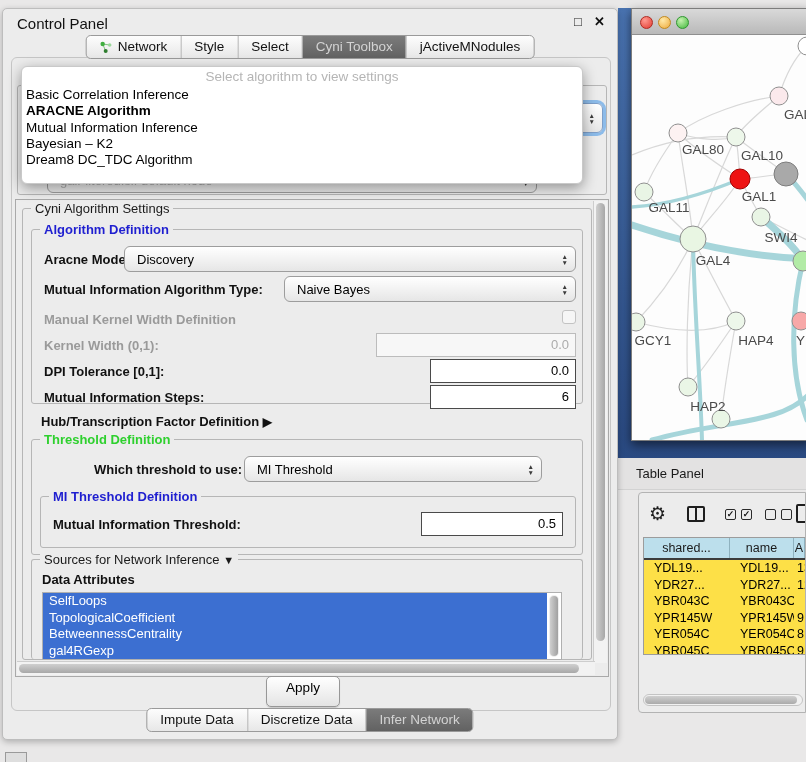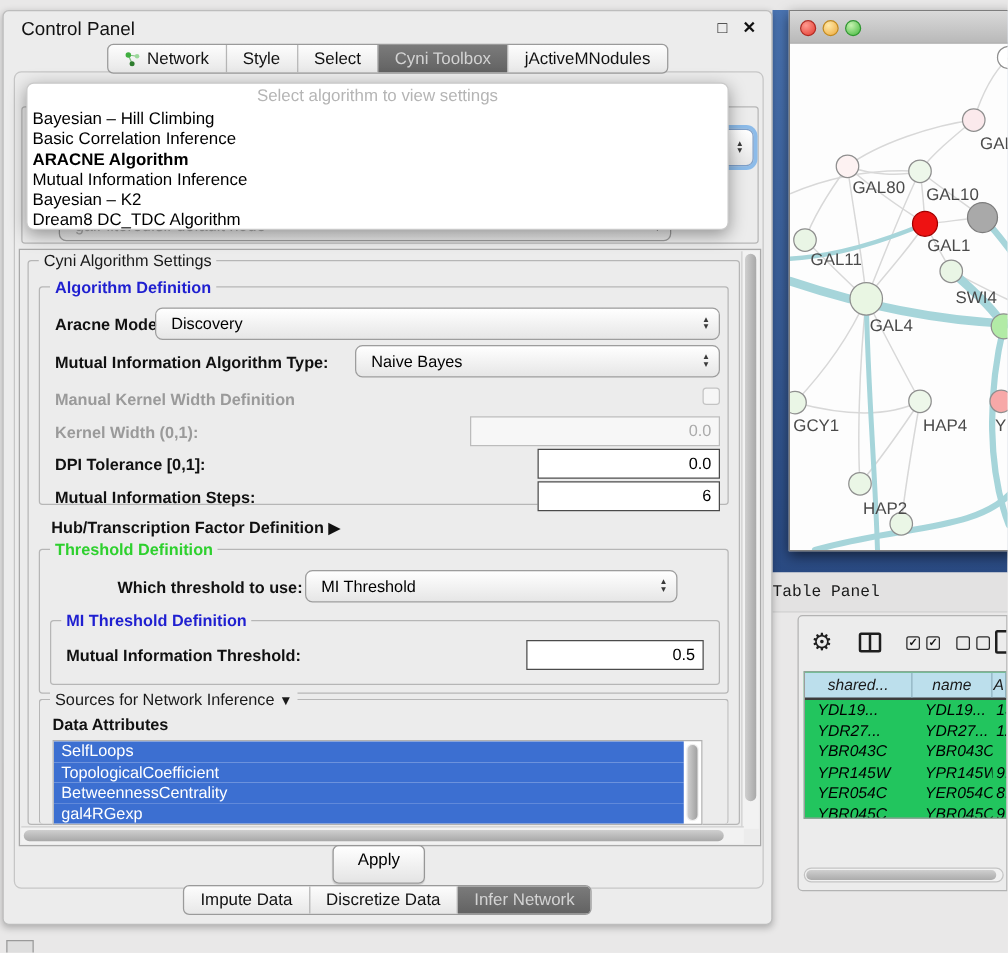--- a/index.html
+++ b/index.html
@@ -17,35 +17,35 @@
                   border-bottom:1px solid #8f8f8f; position:relative; }
   .tl { position:absolute; top:7px; width:13px; height:13px; border-radius:50%; }
   .tl.red { left:8px; background:radial-gradient(circle at 35% 30%, #ff9a90,#e23b30); border:1px solid #b02a22; }
   .tl.yellow { left:26px; background:radial-gradient(circle at 35% 30%, #ffe9a8,#eda93c); border:1px solid #c28a1f; }
   .tl.green { left:44px; background:radial-gradient(circle at 35% 30%, #c6f2b0,#42b83c); border:1px solid #2f9630; }
   .net-canvas { position:relative; width:178px; height:405px; overflow:hidden; background:#fdfdfd; }
 
   
   .table-bar { position:absolute; left:618px; top:458px; width:188px; height:32px;
                background:#e3e2e2; border-bottom:1px solid #d2d2d2; }
-  .table-bar span { position:absolute; left:0; top:8px; font-size:13px; color:#1a1a1a;font-family:Liberation Mono, monospace; }
+  .table-bar span { position:absolute; left:18px; top:8px; font-size:13px; color:#1a1a1a; }
   .table-window { position:absolute; left:638px; top:492px; width:168px; height:221px;
                   background:#ececec; border:1px solid #b3b3b3; border-radius:4px 0 0 4px;
                   overflow:hidden; }
   .tt-toolbar { position:relative; height:44px; }
   .icon-gear { position:absolute; left:10px; top:9px; font-size:19px; color:#1e1e1e; }
   .icon-cols { position:absolute; left:48px; top:13px; width:18px; height:16px;
                border:2px solid #1e1e1e; border-radius:2px; }
   .icon-cols::after { content:""; position:absolute; left:6px; top:0; width:2px; height:12px; background:#1e1e1e; }
   .cb { position:absolute; top:16px; width:11px; height:11px; border:1.5px solid #2a2a2a;
         border-radius:2px; font-size:9px; line-height:9px; text-align:center; color:#111; font-weight:bold; }
   .icon-doc { position:absolute; left:157px; top:11px; width:16px; height:19px;
               border:2px solid #1e1e1e; border-radius:2px; background:#ececec; }
   .ttable { position:absolute; left:4px; top:44px; right:0; height:118px;
-            background:#22c55e; border:1px solid #9c9c9c; border-right:none; overflow:hidden;font-style:italic; }
+            background:#fde047; border:1px solid #9c9c9c; border-right:none; overflow:hidden; }
   .thead { display:flex; height:22px; background:#bcdfec; border-bottom:2px solid #3c3c3c; }
   .th { font-size:12.5px; line-height:20px; text-align:center; color:#1a1a1a;
         border-right:1px solid #8fb2bf; overflow:hidden; white-space:nowrap; }
   .th1 { width:86px; } .th2 { width:64px; } .th3 { flex:1; }
   .trow { display:flex; height:16.5px; }
   .td { font-size:12.5px; line-height:16px; color:#000; padding-left:10px;
         overflow:hidden; white-space:nowrap; }
   .td1 { width:86px; } .td2 { width:64px; } .td3 { flex:1; padding-left:3px; }
   .t-hscroll { position:absolute; left:4px; top:201px; right:2px; height:12px;
                background:#f1f1f1; border:1px solid #c4c4c4; border-radius:6px; }
@@ -340,21 +340,20 @@
     <div class="combo lower-combo">
       <span class="val">galFiltered.sif default node</span>
       <span class="stepper">
         <span>▲</span>
           <span>▼</span>
       </span>
     </div>
 
     <div class="popup">
       <div class="prompt">Select algorithm to view settings</div>
-      <div class="item">Bayesian – Hill Climbing</div>
       <div class="item">Basic Correlation Inference</div>
       <div class="item bold">ARACNE Algorithm</div>
       <div class="item">Mutual Information Inference</div>
       <div class="item">Bayesian – K2</div>
       <div class="item">Dream8 DC_TDC Algorithm</div>
     </div>
 
     <div class="scrollpane">
       <div class="vscroll">
           <div class="thumb"></div>

